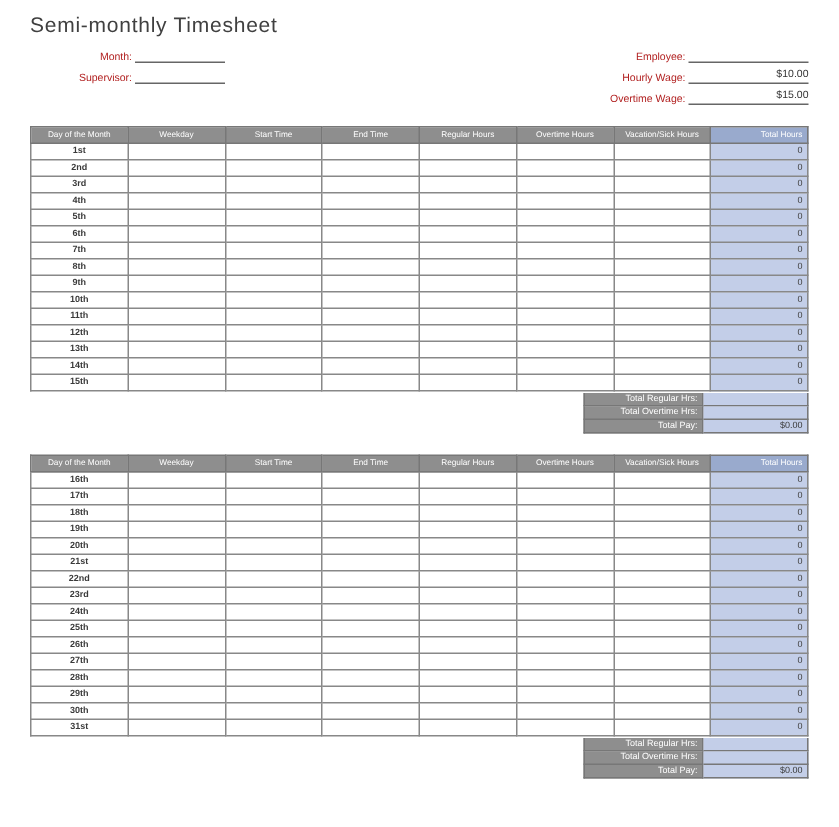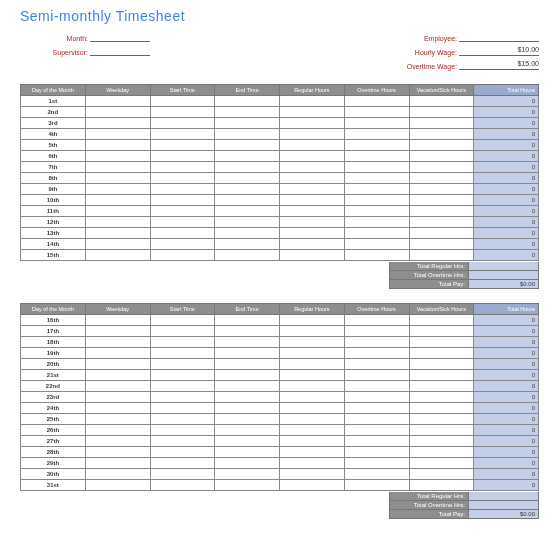--- a/index.html
+++ b/index.html
@@ -7,21 +7,21 @@
     font-family: Arial, sans-serif;
     background: #fff;
     width: 559px;
     height: 551px;
     padding: 8px 20px;
     font-size: 7px;
     color: #3a3a3a;
   }
   .title {
     font-size: 14px;
-    color: #3b82f6;
+    color: #404040;
     font-weight: normal;
     margin-bottom: 8px;
     letter-spacing: 0.5px;
   }
   .top-fields {
     display: flex;
     justify-content: space-between;
     margin-bottom: 10px;
   }
   .field-row {

